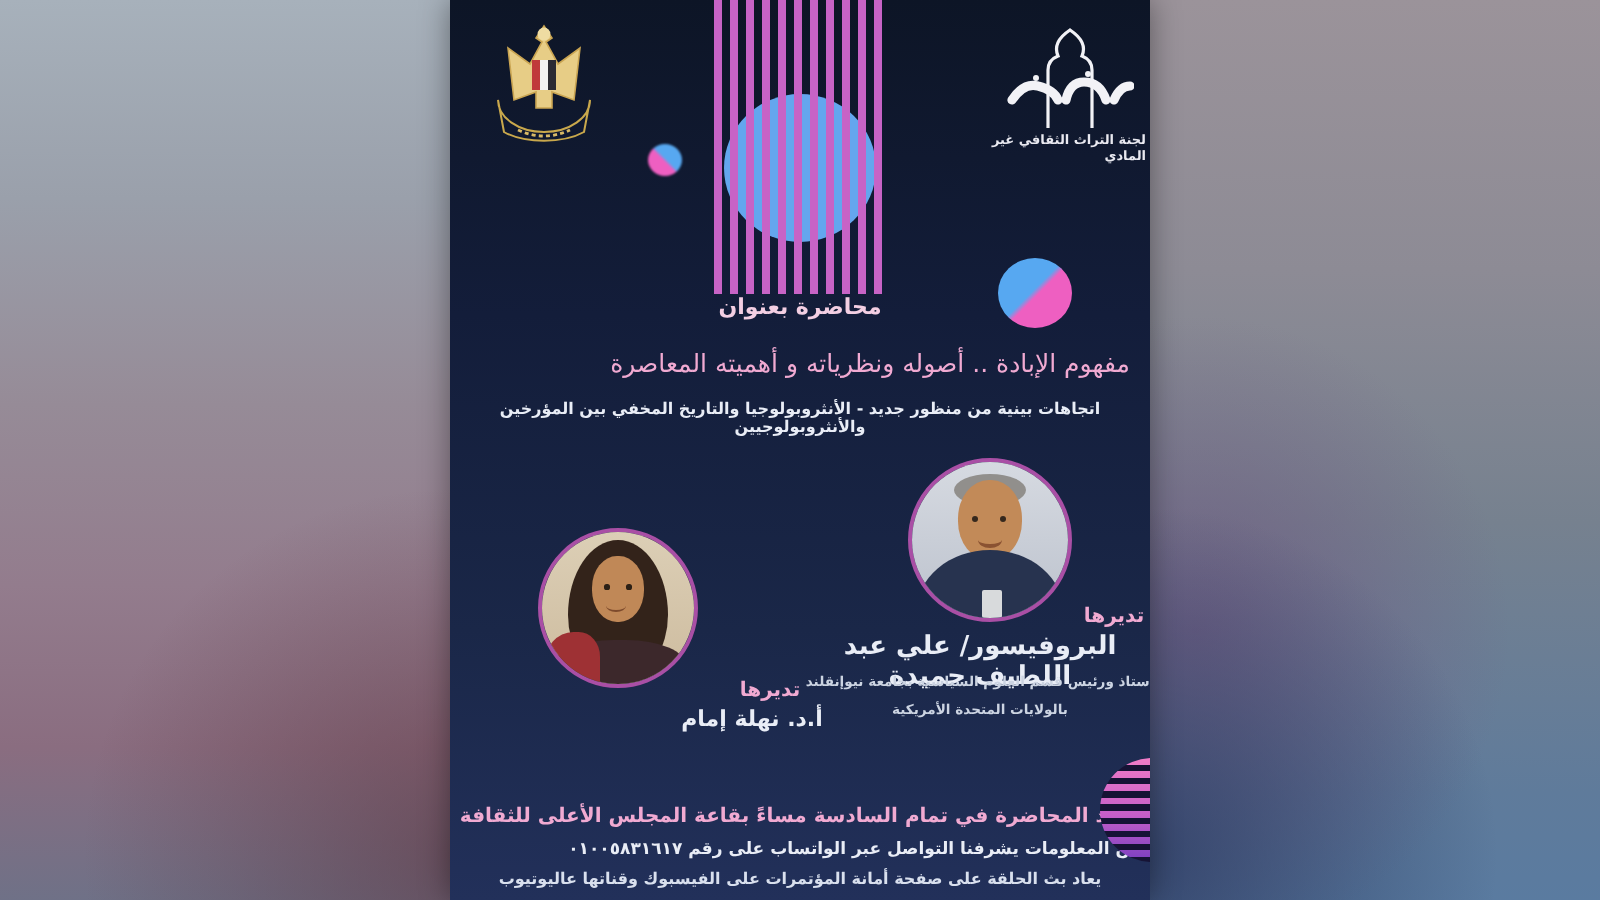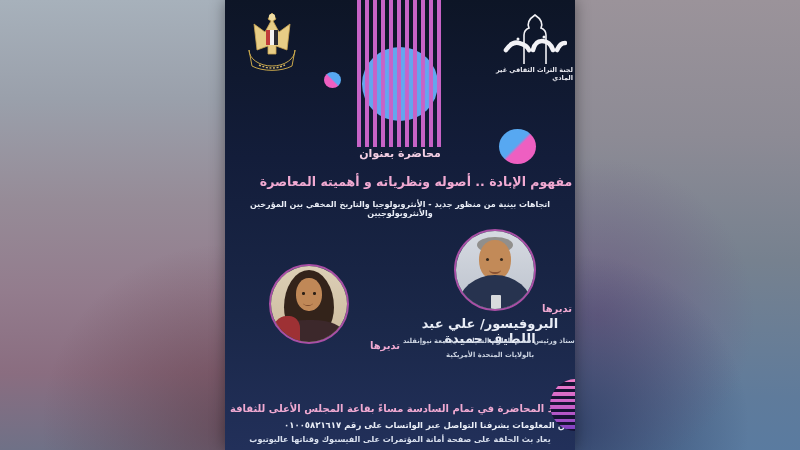--- a/index.html
+++ b/index.html
@@ -39,21 +39,21 @@
   .scc-label{position:absolute;left:256px;top:66px;width:92px;text-align:right;
     font-size:6.5px;font-weight:bold;color:#e9e9f0;direction:rtl;}
 
   .dot-small{position:absolute;left:99px;top:72px;width:17px;height:16px;border-radius:50%;
     background:linear-gradient(45deg,var(--duo_pink) 47%,var(--duo_blue) 53%);filter:blur(.4px);}
   .duo-circle{position:absolute;left:274px;top:129px;width:37px;height:35px;border-radius:50%;
     background:linear-gradient(135deg,var(--duo_blue) 47%,var(--duo_pink) 53%);}
 
   .txt{position:absolute;direction:rtl;text-align:center;}
   .kicker{left:0;top:147px;width:100%;font-size:11px;font-weight:bold;color:var(--kicker_pink);}
-  .title{left:21px;top:174px;width:340px;font-size:12.5px;font-weight:bold;color:var(--title_pink);}
+  .title{left:0;top:174px;width:340px;font-size:12.5px;font-weight:normal;color:var(--title_pink);text-align:right;}
   .subtitle{left:4px;top:200px;width:342px;font-size:8px;font-weight:bold;color:var(--text_white);}
   .date{left:100px;top:227px;width:115px;font-size:11px;font-weight:bold;color:var(--date_blue);}
 
   .photo{position:absolute;border-radius:50%;overflow:hidden;box-sizing:border-box;
     border:2px solid var(--ring_purple);}
   .photo>div{position:absolute;}
   .photo-speaker{left:229px;top:229px;width:82px;height:82px;}
   .sp-bg{inset:0;background:linear-gradient(180deg,#d6dae1,#bcc2cd);}
   .sp-hair{left:21px;top:6px;width:36px;height:16px;background:#918f8c;border-radius:50%;}
   .sp-face{left:23px;top:9px;width:32px;height:40px;background:#c28a58;border-radius:48%;}
@@ -150,20 +150,21 @@
       <div class="md-bg"></div>
       <div class="md-hair"></div>
       <div class="md-face"></div>
       <div class="md-eye l"></div>
       <div class="md-eye r"></div>
       <div class="md-smile"></div>
       <div class="md-body"></div>
       <div class="md-shawl"></div>
     </div>
     <div class="txt moderator-intro">تديرها</div>
+    <div class="txt moderator-name">أ.د. نهلة إمام</div>
 
     <div class="txt venue">نعقد المحاضرة في تمام السادسة مساءً بقاعة المجلس الأعلى للثقافة</div>
     <div class="txt contact">لمزيد من المعلومات يشرفنا التواصل عبر الواتساب على رقم ٠١٠٠٥٨٣١٦١٧</div>
     <div class="txt rebroadcast">يعاد بث الحلقة على صفحة أمانة المؤتمرات على الفيسبوك وقناتها عاليوتيوب</div>
 
     <div class="semi"></div>
   </div>
 </div>
 
 </body></html>

